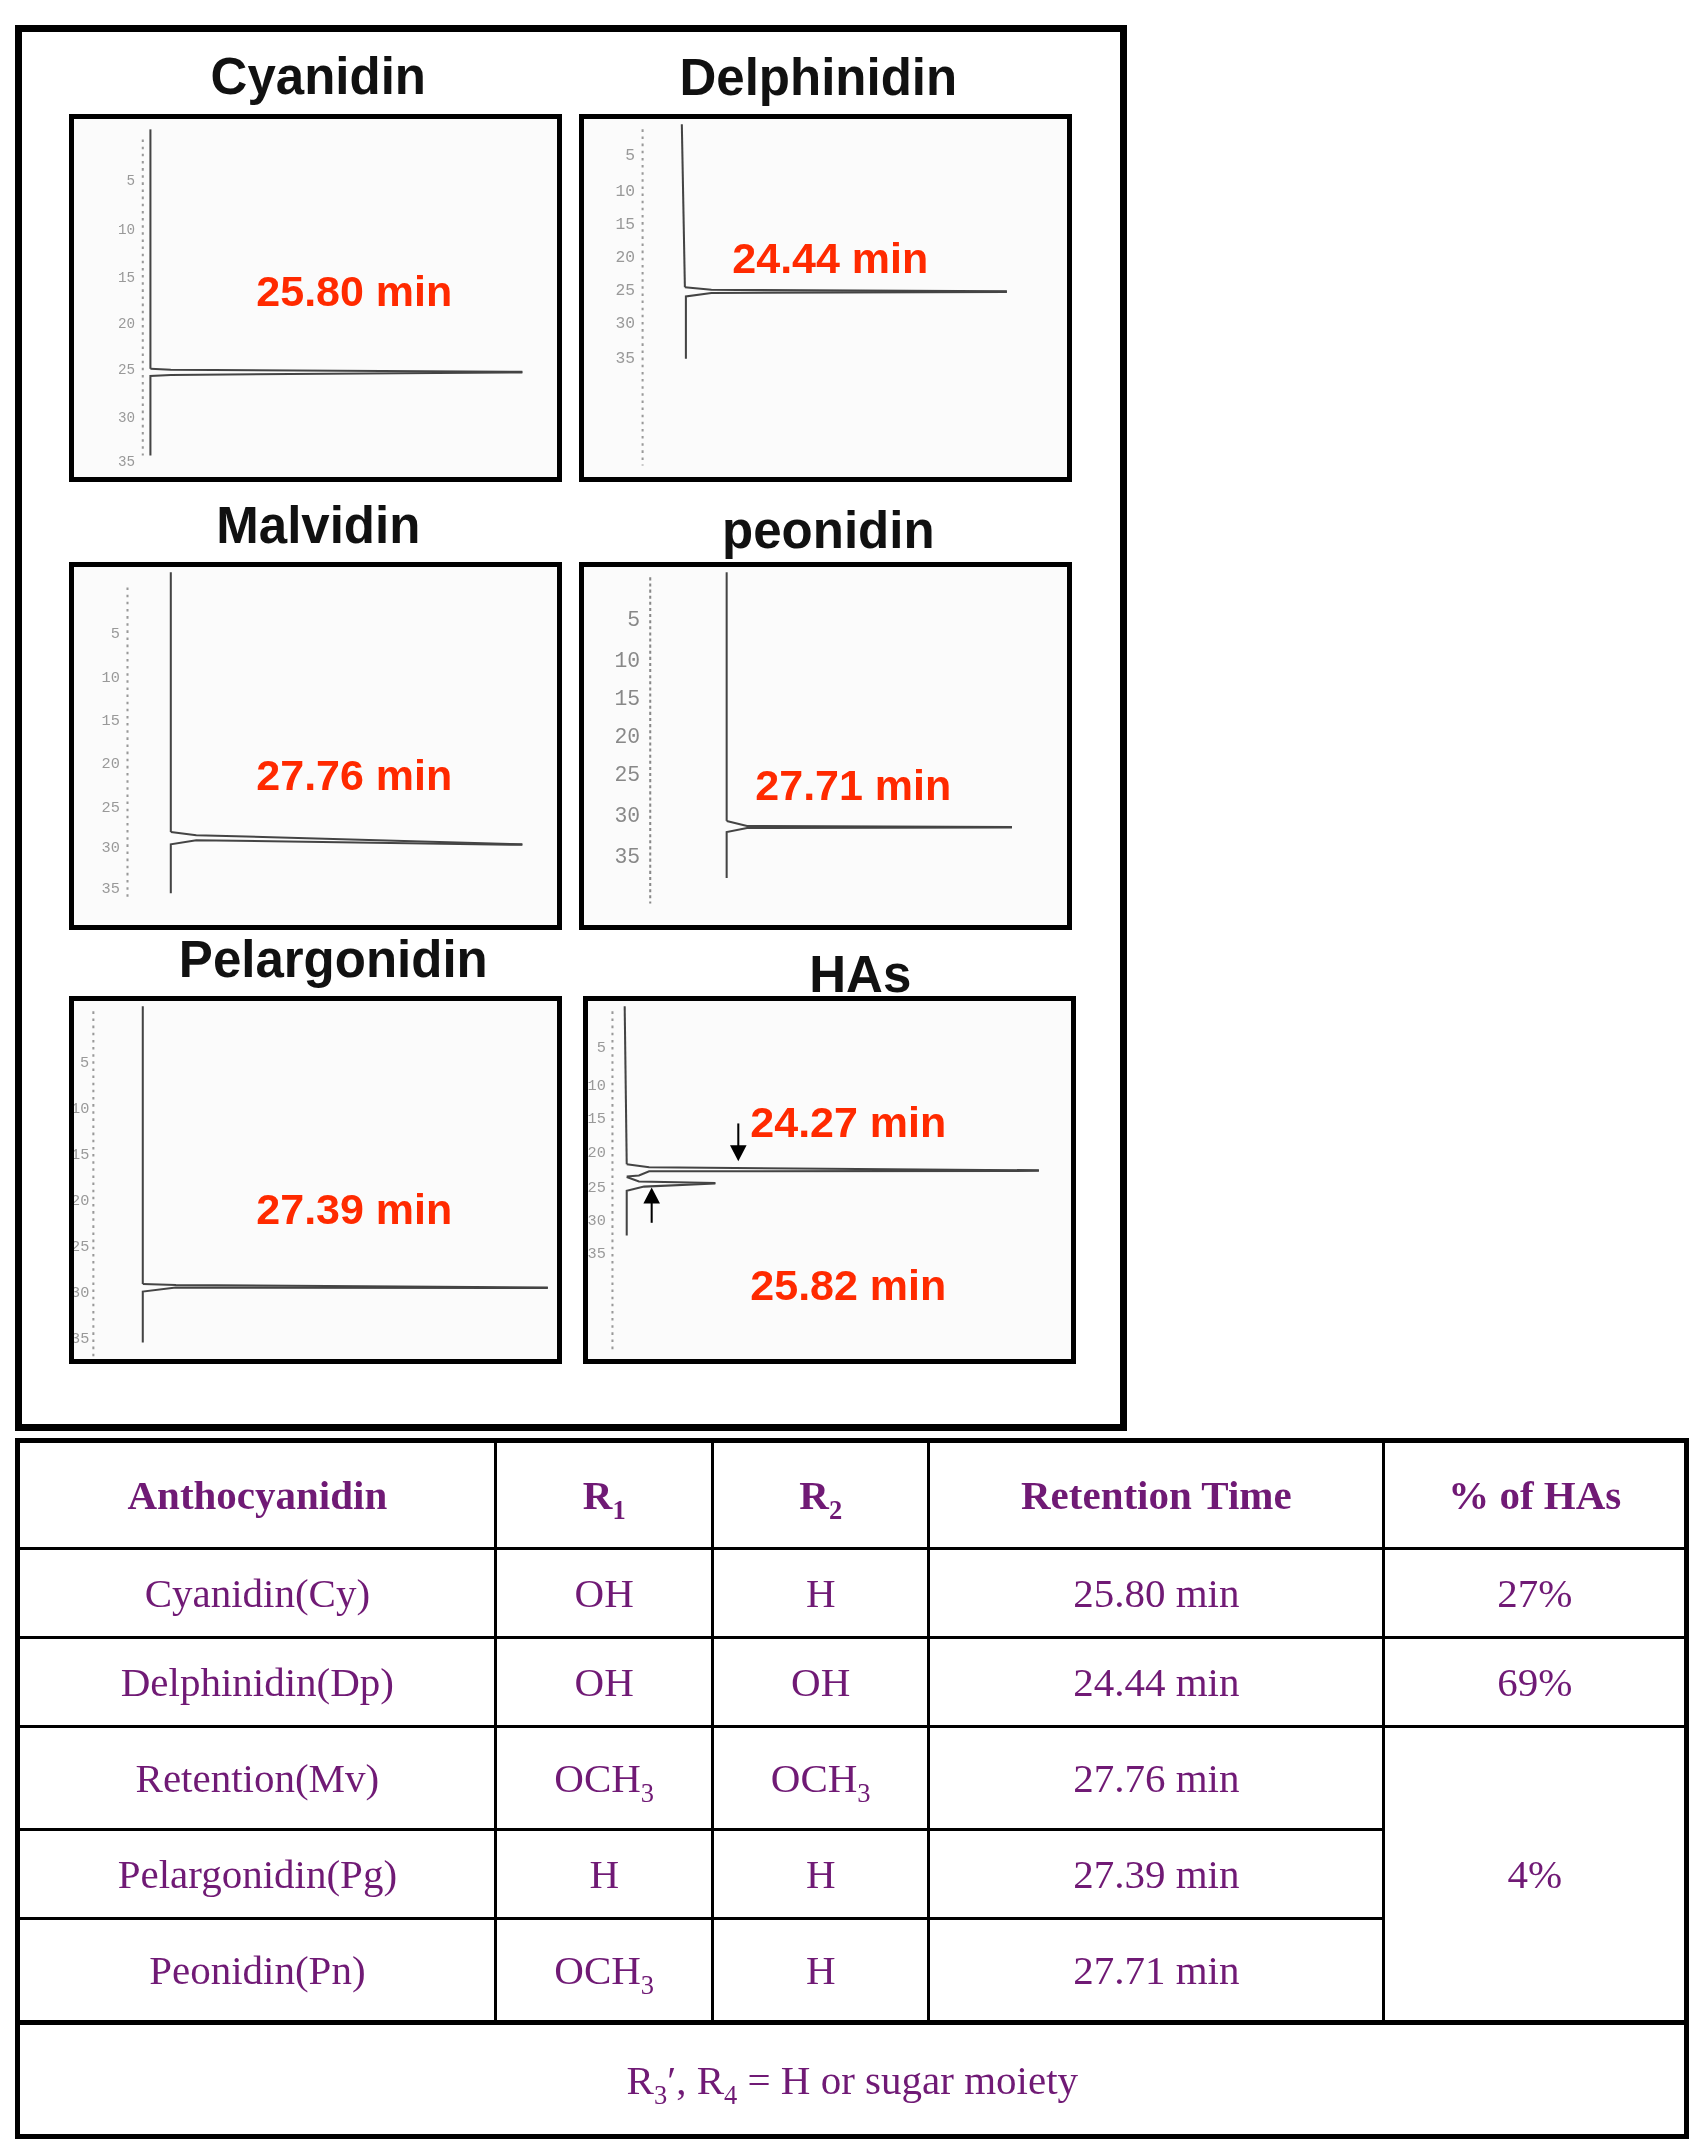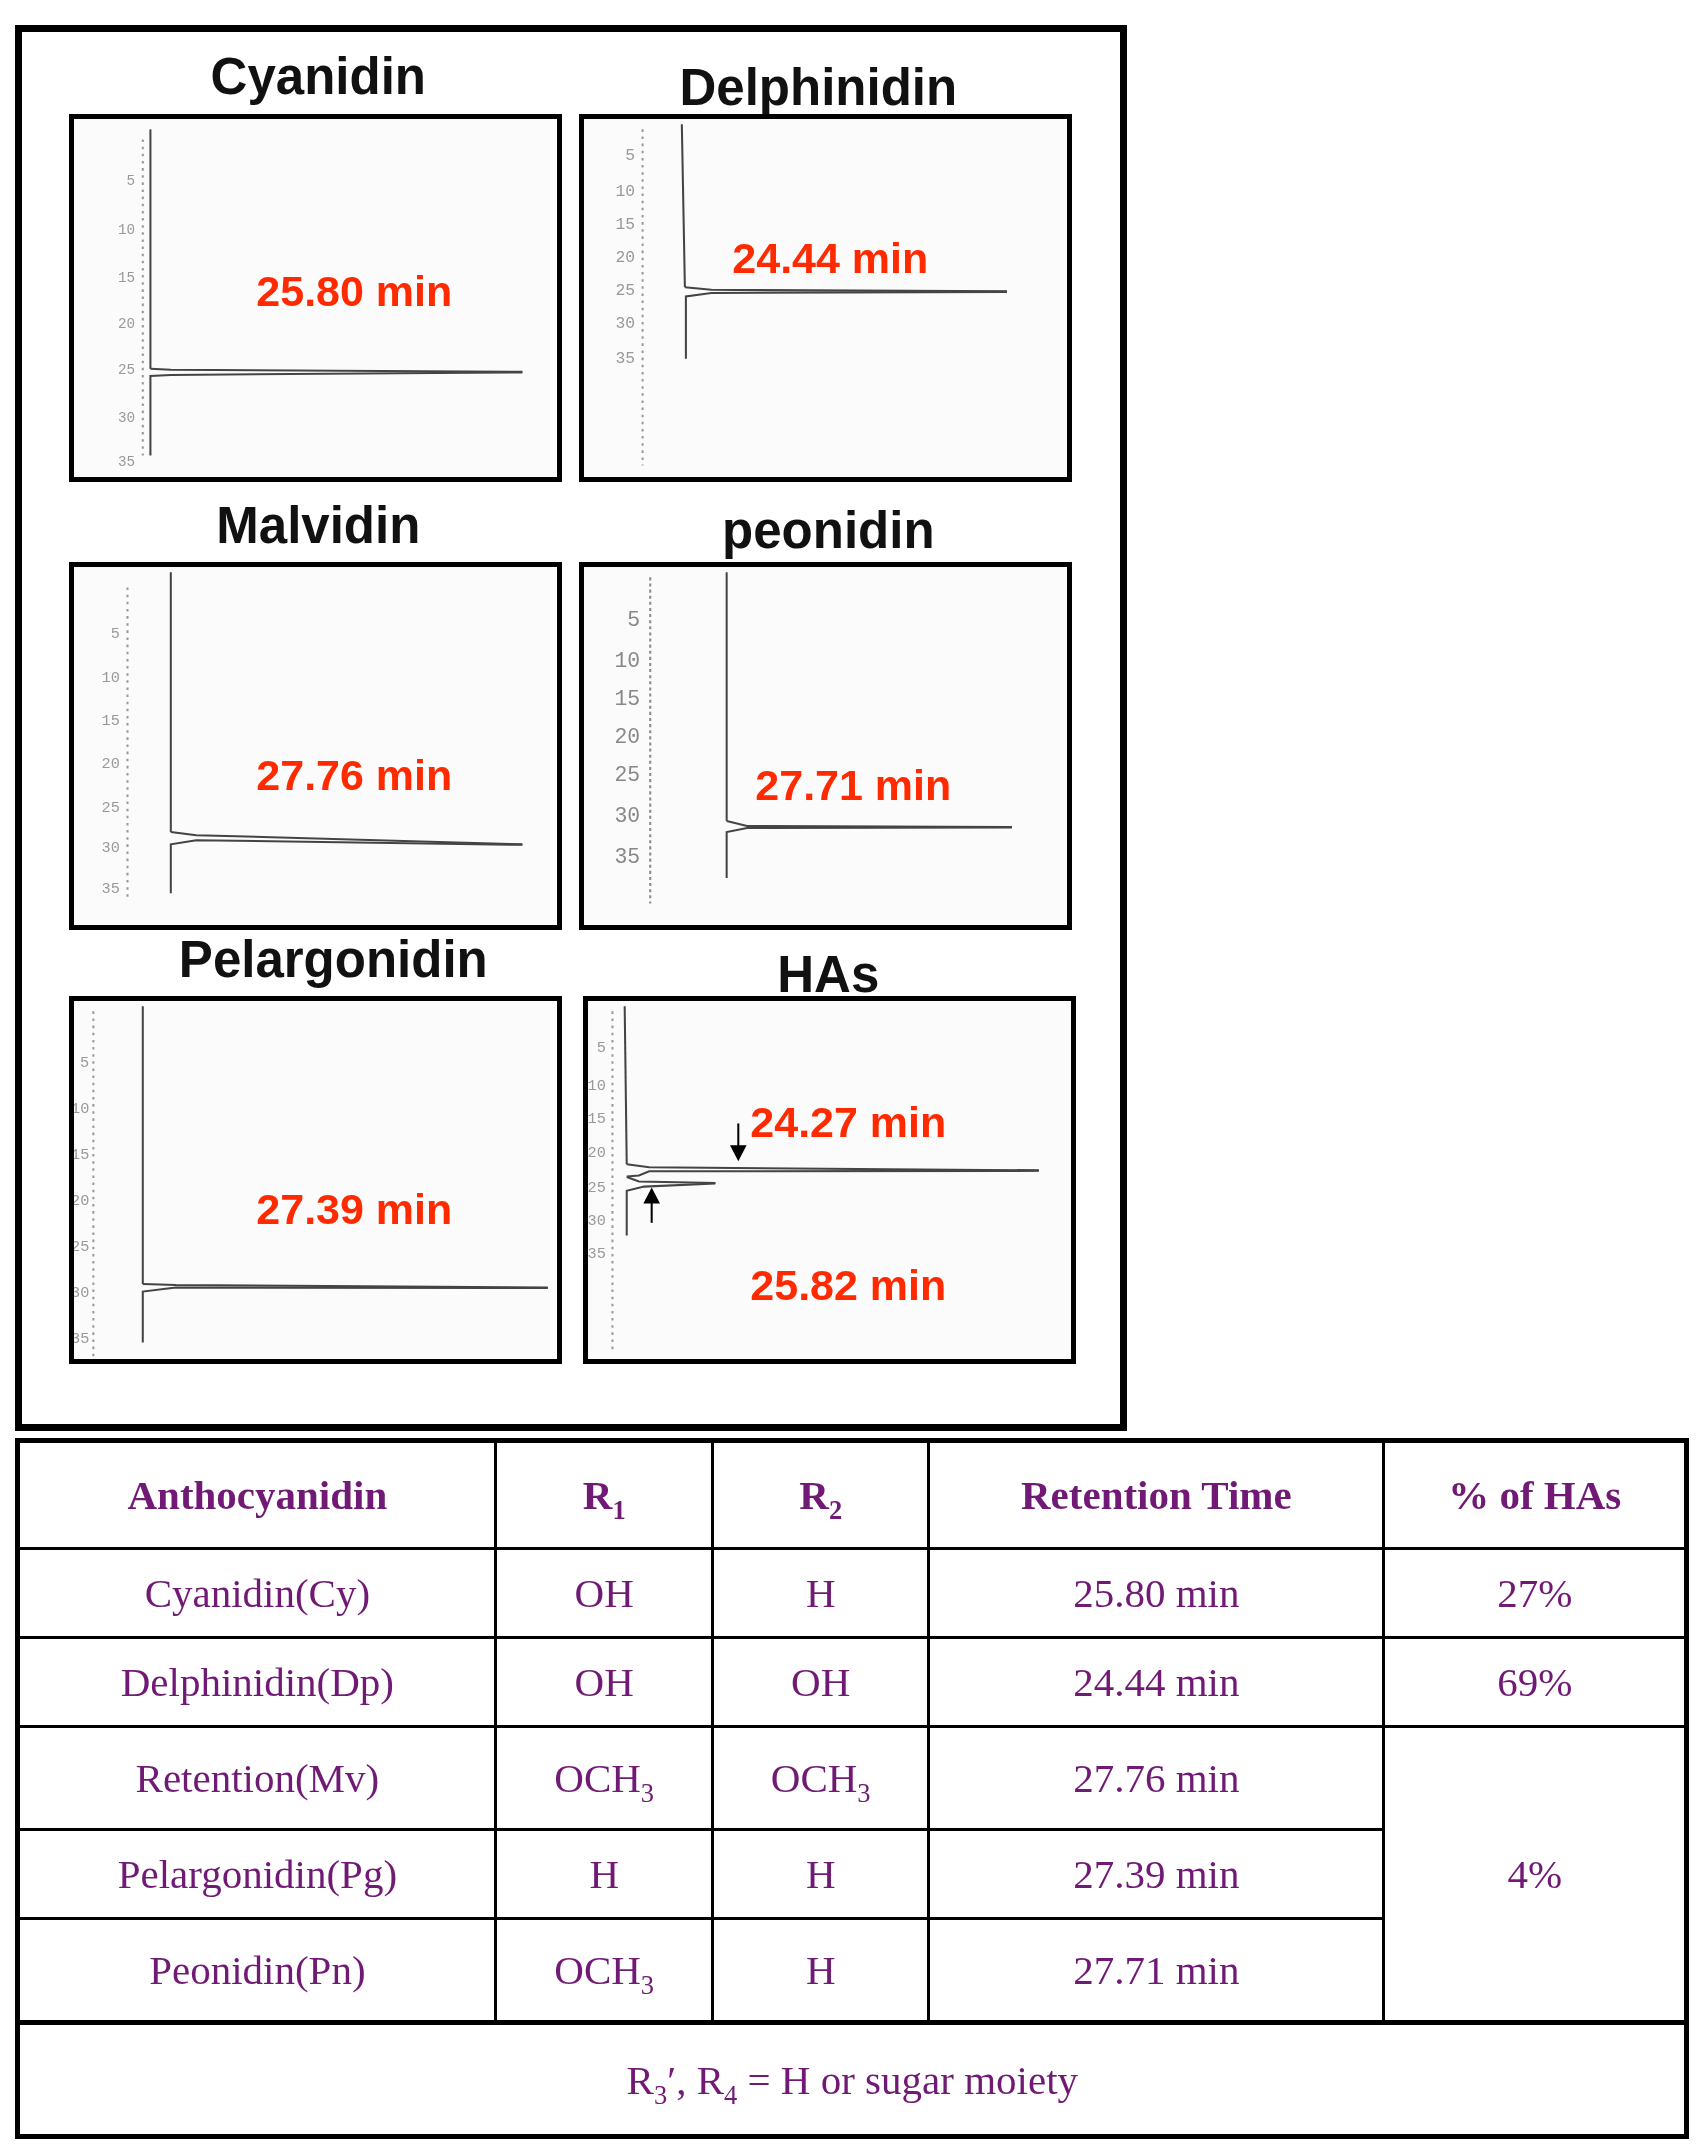--- a/index.html
+++ b/index.html
@@ -39,21 +39,21 @@
       </g>
       <g stroke="#444" stroke-width="4" fill="none">
         <line x1="150" y1="20" x2="150" y2="490"></line>
         <path d="M150 490 L190 492 L880 496"></path>
         <path d="M150 660 L150 504 L190 502 L880 497"></path>
       </g>
     </svg>
     <div class="rt-label" style="left:182px; top:148px;">25.80 min</div>
   </div>
 
-  <div class="panel-title" style="left:551px; top:26px;">Delphinidin</div>
+  <div class="panel-title" style="left:551px; top:16px;">Delphinidin</div>
   <div class="panel" style="left:557px; top:82px;">
     <svg width="483" height="358" viewBox="0 0 948 702">
       <g stroke="#999" stroke-width="4">
           <line x1="115" y1="20" x2="115" y2="680" stroke-dasharray="5 9"></line>
         </g>
       <g font-family="Liberation Mono, monospace" font-size="32" fill="#999" text-anchor="end">
         <text x="100" y="80">5</text>
           <text x="100" y="150">10</text>
           <text x="100" y="215">15</text>
         <text x="100" y="280">20</text>
@@ -135,21 +135,21 @@
       </g>
       <g stroke="#444" stroke-width="4" fill="none">
         <line x1="135" y1="10" x2="135" y2="555"></line>
         <path d="M135 555 L200 557 L930 562"></path>
         <path d="M135 670 L135 570 L200 562 L930 563"></path>
       </g>
     </svg>
     <div class="rt-label" style="left:182px; top:184px;">27.39 min</div>
   </div>
 
-  <div class="panel-title" style="left:561px; top:913px;">HAs</div>
+  <div class="panel-title" style="left:593px; top:913px;">HAs</div>
   <div class="panel" style="left:561px; top:964px;">
     <svg width="483" height="358" viewBox="0 0 948 702">
       <g stroke="#999" stroke-width="4">
           <line x1="48" y1="20" x2="48" y2="690" stroke-dasharray="5 9"></line>
         </g>
       <g font-family="Liberation Mono, monospace" font-size="30" fill="#999" text-anchor="end">
         <text x="35" y="100">5</text>
           <text x="35" y="175">10</text>
           <text x="35" y="240">15</text>
         <text x="35" y="305">20</text>

